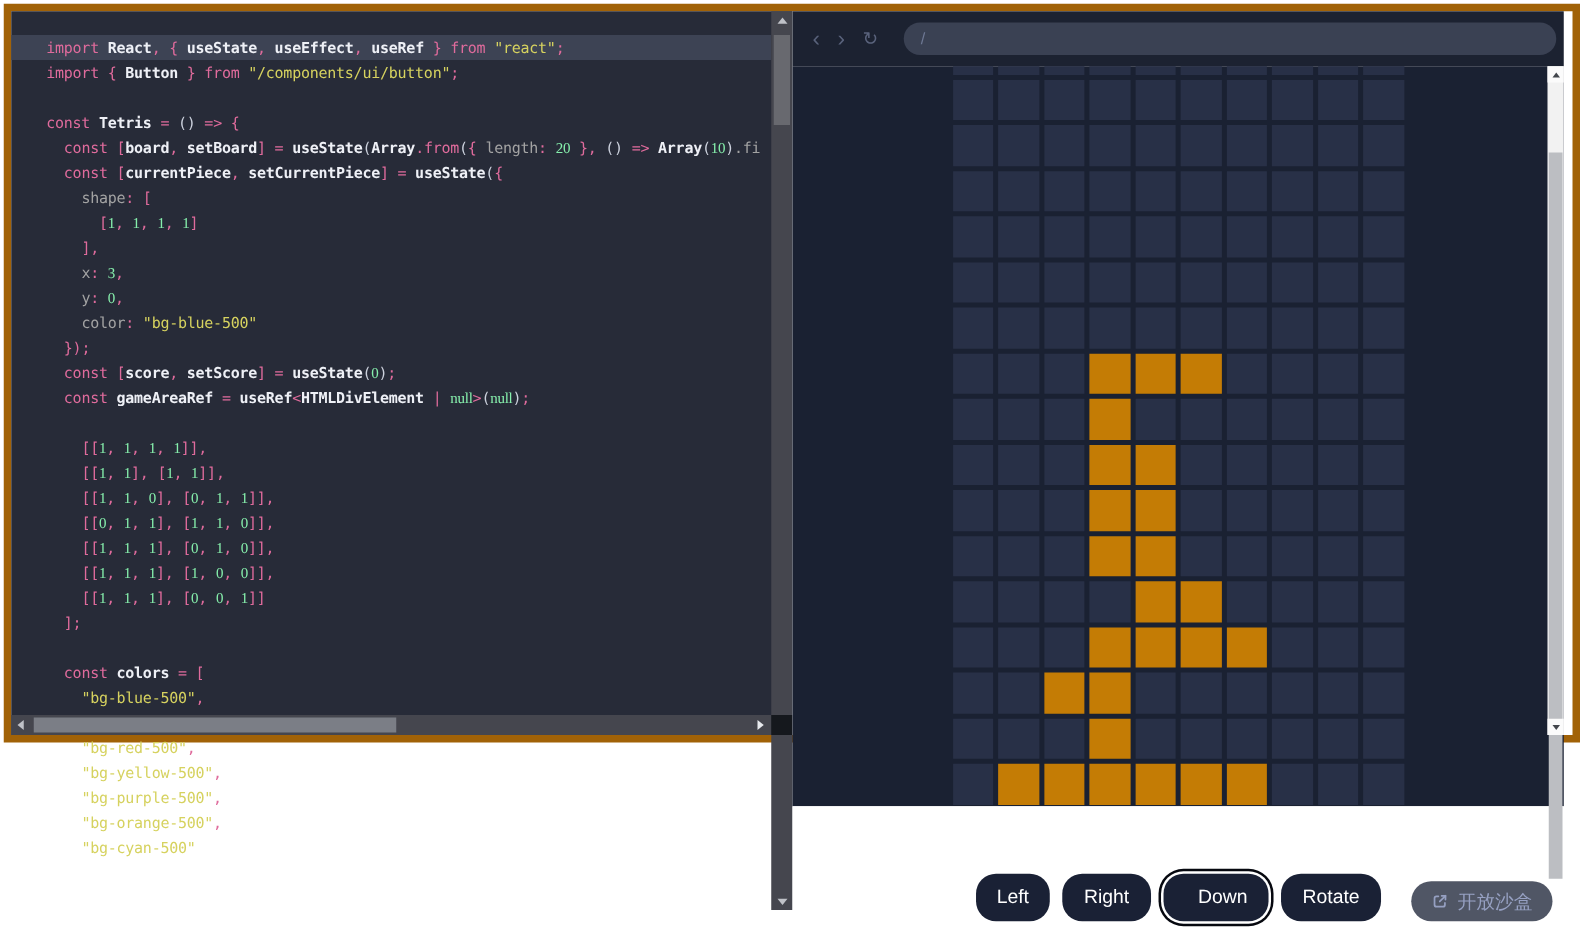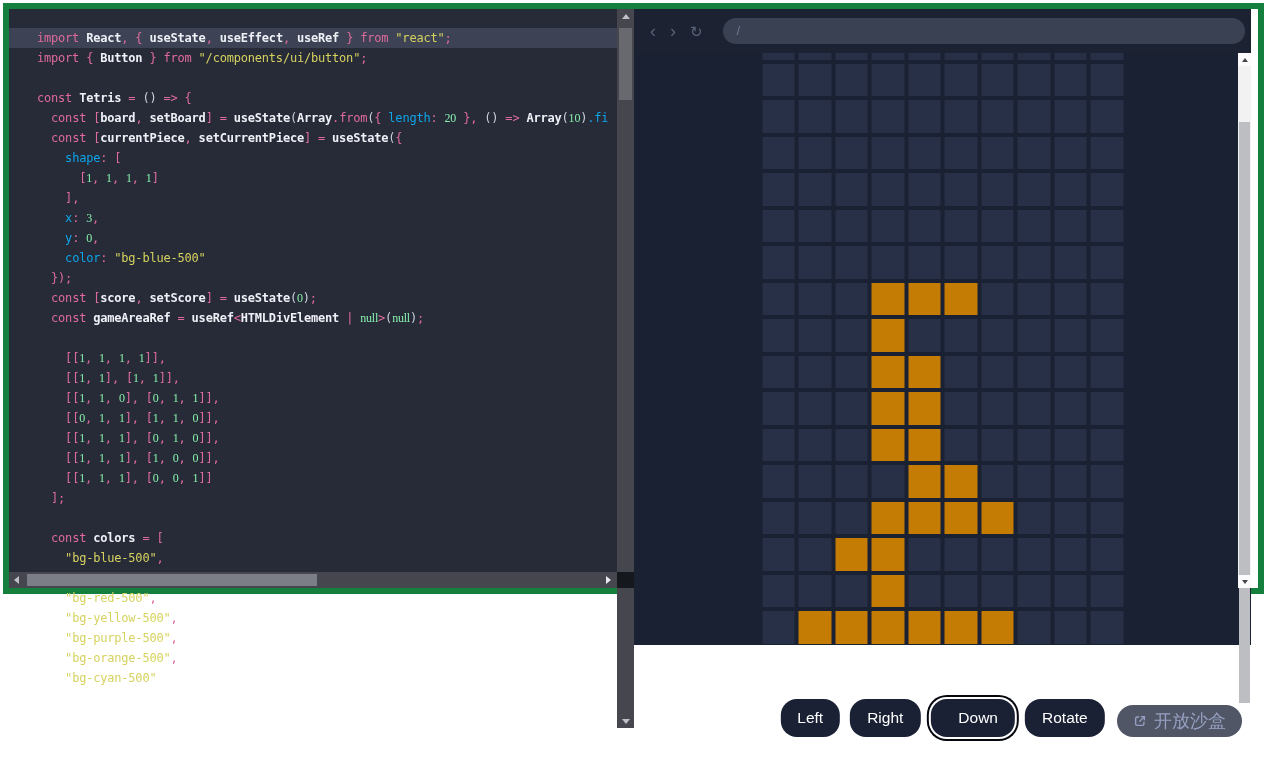--- a/index.html
+++ b/index.html
@@ -1,32 +1,32 @@
 <!DOCTYPE html>
 <html><head>
 <meta charset="utf-8">
 <style>
   html,body{margin:0;padding:0;background:#ffffff;width:1273px;height:757px;overflow:hidden;
     font-family:"Liberation Sans",sans-serif;}
   *{box-sizing:border-box;}
 
   .frame{position:absolute;left:3px;top:3px;width:1261px;height:591px;
-    border:6px solid #15803d;background:#ffffff;display:flex;}
+    border:6px solid #a16207;background:#ffffff;display:flex;}
 
   
   .code-pane{position:relative;width:625px;height:100%;background:#272b38;flex:none;}
   .code-content{position:absolute;left:0;top:0;width:608px;height:719px;overflow:hidden;
     padding-top:19px;font-family:"DejaVu Sans Mono",monospace;font-size:12px;letter-spacing:-0.2px;}
   .code-line{height:20px;line-height:20px;white-space:pre;padding-left:28px;}
   .code-line.hl{background:#3d4354;}
   .tk-k{color:#df6b9c;}
   .tk-i{color:#eef0f6;font-weight:bold;}
   .tk-s{color:#d6d25f;}
   .tk-n{color:#86efac;font-family:Liberation Serif, serif;}
-  .tk-g{color:#0ea5e9;}
+  .tk-g{color:#a3a3a3;}
   .tk-p{color:#ccd1dd;}
 
   
   .v-sb{position:absolute;right:0;top:0;width:17px;height:719px;background:#45464e;}
   .v-sb .sb-btn{position:absolute;left:0;width:17px;height:14px;display:flex;align-items:center;justify-content:center;}
   .v-sb .thumb{position:absolute;left:2px;right:2px;top:19px;height:72px;background:#68696f;}
   .h-sb{position:absolute;left:0;bottom:0;width:608px;height:16px;background:#45464e;}
   .h-sb .thumb{position:absolute;top:2px;bottom:2px;left:18px;width:290px;background:#7b7e86;}
   .h-sb .sb-btn{position:absolute;top:0;height:16px;width:14px;display:flex;align-items:center;justify-content:center;}
   .sb-corner{position:absolute;right:0;bottom:0;width:17px;height:16px;background:#15181d;}
@@ -46,21 +46,21 @@
   .grid{position:absolute;left:50%;top:-26px;transform:translateX(-50%);
     display:grid;grid-template-columns:repeat(10,32.5px);grid-auto-rows:32.5px;gap:4px;}
   .cell{background:#283047;}
   .cell.filled{background:#c47c05;}
   .bottom-area{position:relative;height:99px;background:#ffffff;}
   .controls{position:absolute;left:50%;bottom:7px;transform:translateX(-50%);display:flex;gap:10px;}
   .ctrl-btn{background:#1a2135;color:#ffffff;font-family:"Liberation Sans",sans-serif;
     font-size:15.5px;border:none;border-radius:16px;height:38px;padding:0 17px;cursor:pointer;}
   .ctrl-btn.focused{box-shadow:0 0 0 2px #ffffff,0 0 0 4px #06080f;padding-left:28px;}
   .sandbox{position:absolute;right:9px;bottom:7px;height:32px;border-radius:16px;
-    background:rgba(31,38,58,0.78);color:#96a0c2;font-size:18px;display:flex;
+    background:rgba(31,38,58,0.78);color:#96a0c2;font-size:15px;display:flex;
     align-items:center;gap:7px;padding:0 16px;border:none;cursor:pointer;margin-top:24px;}
   .sandbox svg{flex:none;}
 
   
   .pv-sb{position:absolute;right:0;top:44px;bottom:0;width:13px;background:#f2f2f2;z-index:5;}
   .pv-sb .sb-btn{position:absolute;left:0;width:13px;height:13px;background:#fbfbfb;
     display:flex;align-items:center;justify-content:center;}
   .pv-sb .tri-up{border-bottom-color:#43464c;border-left-width:3.5px;border-right-width:3.5px;border-bottom-width:4.5px;}
   .pv-sb .tri-down{border-top-color:#43464c;border-left-width:3.5px;border-right-width:3.5px;border-top-width:4.5px;}
   .pv-sb .thumb{position:absolute;left:1px;right:1px;top:69px;height:581px;background:#bcbec2;}

